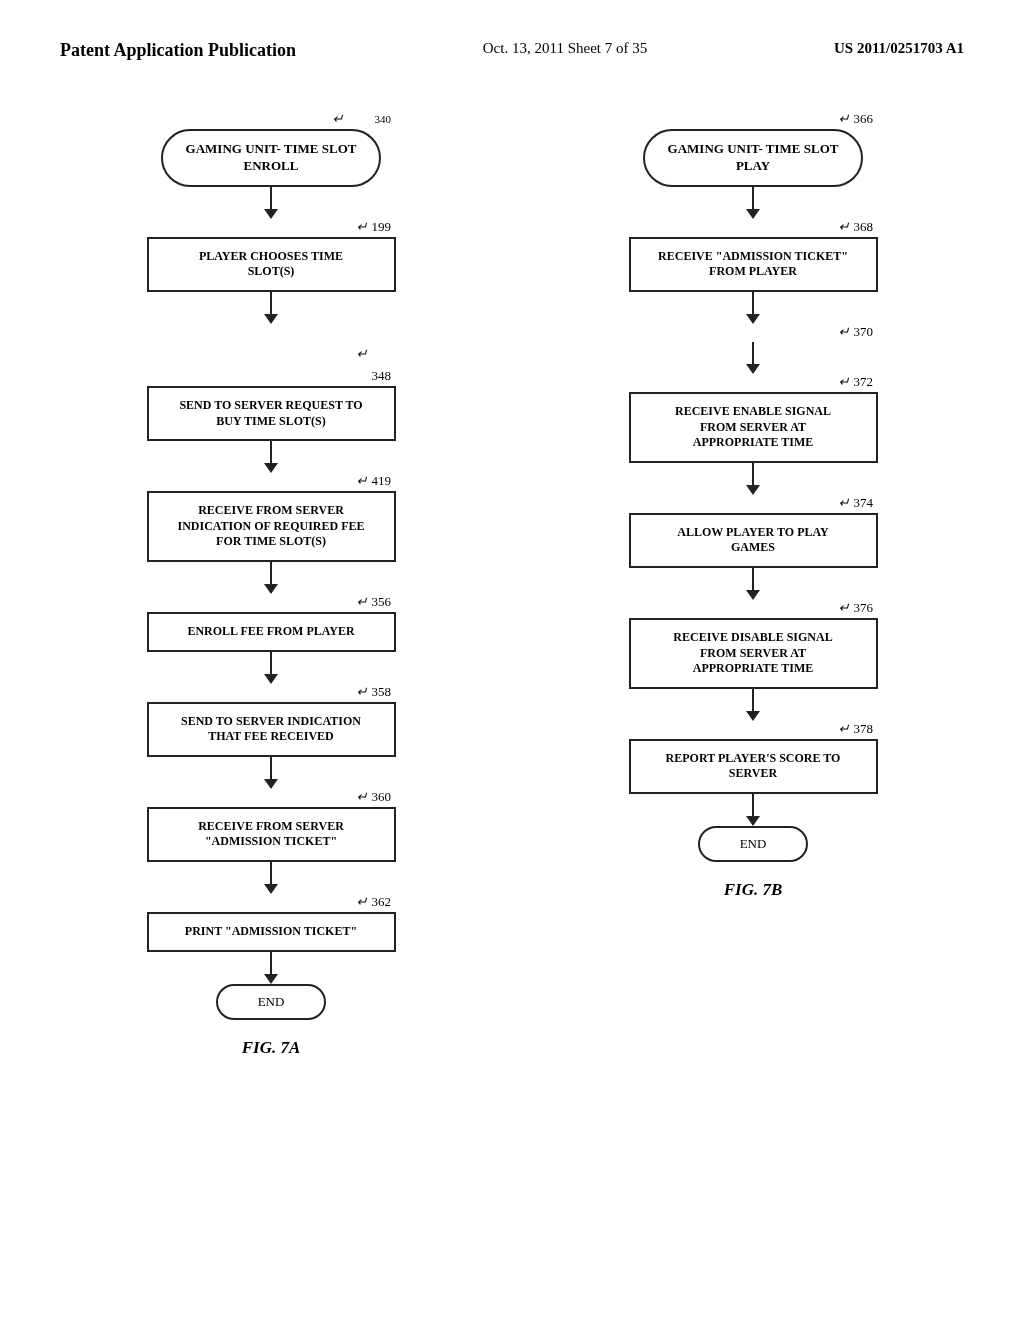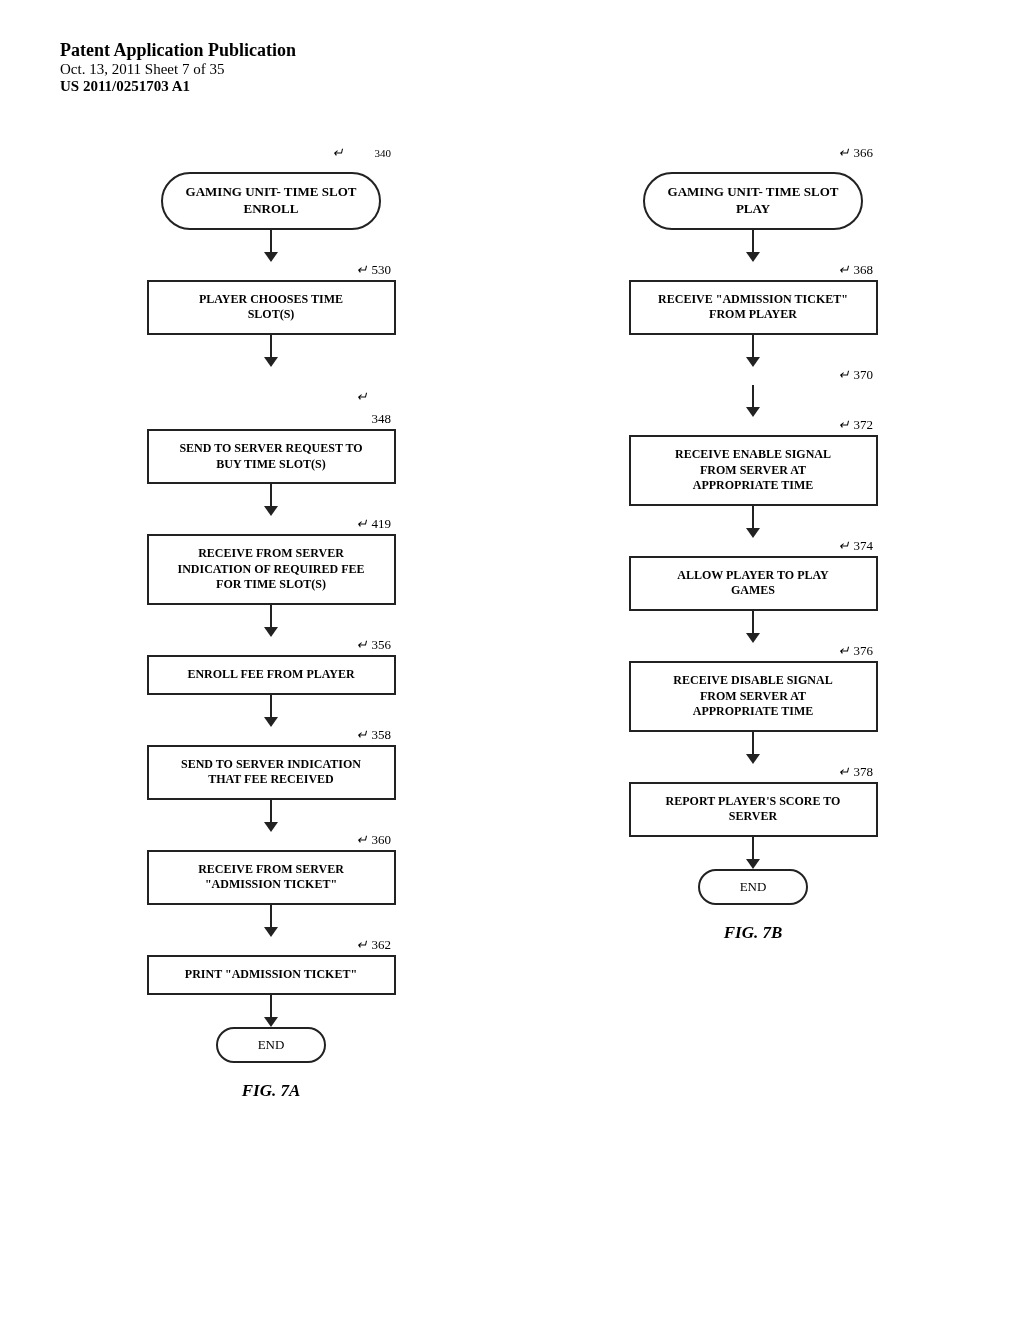--- a/index.html
+++ b/index.html
@@ -12,21 +12,20 @@
       overflow: hidden;
     }
 
     
     .header {
       display: flex;
       justify-content: space-between;
       align-items: flex-start;
       padding: 40px 60px 20px 60px;
       border-bottom: none;
-      flex-direction: column;
     }
 
     
     .main {
       display: flex;
       flex-direction: row;
       justify-content: space-around;
       padding: 30px 40px 0 40px;
       gap: 20px;
     }
@@ -44,21 +43,20 @@
     .node-rounded {
       border: 2px solid #222;
       border-radius: 30px;
       padding: 10px 20px;
       text-align: center;
       font-size: 13px;
       font-weight: bold;
       background: #fff;
       width: 220px;
       line-height: 1.3;
-      margin-top: 9px;
     }
 
     .node-rect {
       border: 2px solid #222;
       padding: 10px 15px;
       text-align: center;
       font-size: 12px;
       font-weight: bold;
       background: #fff;
       width: 249px;
@@ -132,21 +130,21 @@
       <span style="font-size:13px; margin-right:4px; font-style:italic;">↵</span>
       <span style="font-size:11px;margin-left:27px;">340</span>
     </div>
 
     <div class="node-rounded">GAMING UNIT- TIME SLOT<br>ENROLL</div>
 
     <div class="arrow"></div>
 
     <div class="ref-row">
       <span style="font-size:13px; margin-right:4px; font-style:italic;">↵</span>
-      <span style="font-size:13px;">530</span>
+      <span style="font-size:13px;">199</span>
     </div>
 
     <div class="node-rect">PLAYER CHOOSES TIME<br>SLOT(S)</div>
 
     <div class="arrow"></div>
 
     <div class="ref-row">
       <span style="font-size:13px; margin-right:4px; font-style:italic;">↵</span>
       <span style="font-size:13px;margin-top:44px;">348</span>
     </div>

